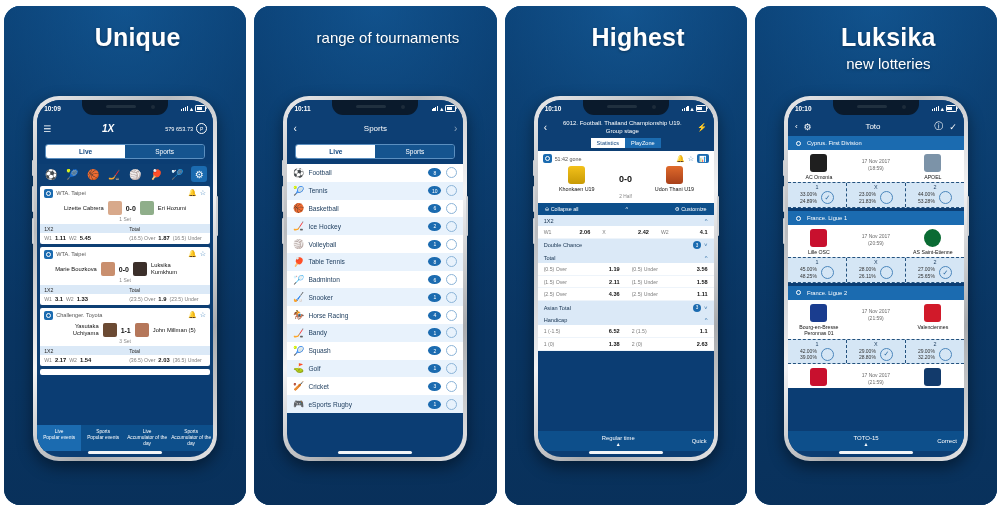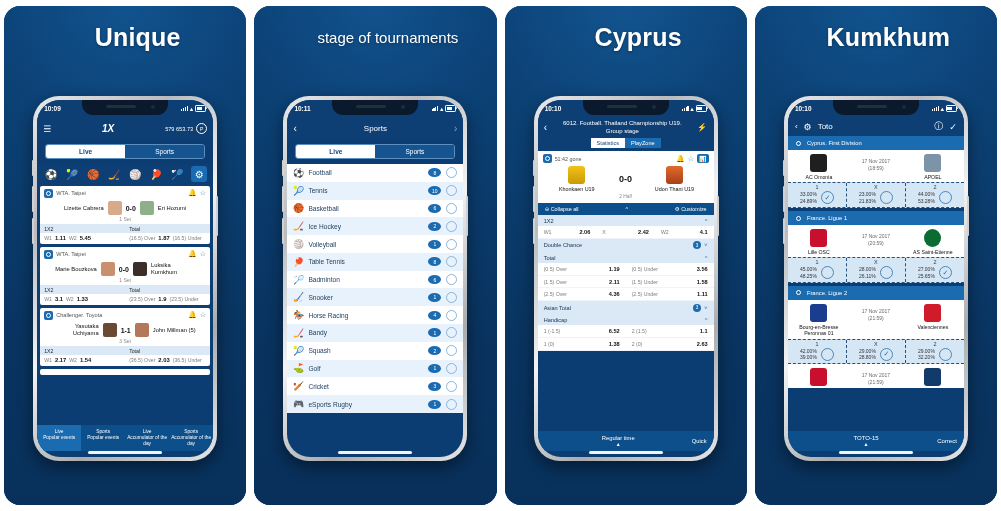--- a/index.html
+++ b/index.html
@@ -142,21 +142,21 @@
   .mkt .mh .chev{color:#2f6ea5;font-size:6px;}
   .mkt .mh .badge{width:8px;height:8px;border-radius:50%;background:#1b6bb0;color:#fff;font-size:4.6px;display:inline-flex;align-items:center;justify-content:center;margin-right:3px;}
   .mrow{display:flex;font-size:5.2px;color:#7d7d7d;padding:2.8px 0;border-bottom:1px solid #eef4fa;}
   .mrow div{flex:1;display:flex;justify-content:space-between;padding:0 6px;}
   .mrow b{color:#111;font-size:5.6px;}
   .mfoot{position:absolute;left:0;right:0;bottom:6px;background:#0d4f8b;color:#fff;
      display:flex;align-items:center;justify-content:space-between;padding:4px 7px;font-size:5.8px;}
 
   
   .totohdr{background:#0d3f74;color:#fff;display:flex;align-items:center;gap:6px;padding:3px 7px;font-size:8px;}
-  .totohdr .t{flex:1;}
+  .totohdr .t{flex:1;text-align:center;}
   .lg-hdr{background:#1b6bb0;color:#fff;font-size:5.8px;padding:2.6px 6px;display:flex;align-items:center;gap:4px;}
   .tmatch{background:#fff;display:flex;align-items:flex-start;justify-content:space-between;padding:4px 6px 2px;}
   .tmatch .side{width:50px;text-align:center;}
   .tmatch .crest{width:17px;height:18px;margin:0 auto 2px;border-radius:3px;}
   .tmatch .nm{font-size:5.2px;color:#111;line-height:1.2;}
   .tmatch .mid{text-align:center;font-size:5px;color:#6b6b6b;line-height:1.3;padding-top:4px;}
   .picks{display:flex;background:#d5e6f5;border-top:1px dashed #24527e;border-bottom:1px dashed #24527e;}
   .picks .col{flex:1;border-right:1px dashed #24527e;text-align:center;padding:1px 0 2.5px;}
   .picks .col:last-child{border-right:none;}
   .picks .hd{font-size:5.4px;color:#1b3b5c;}
@@ -356,21 +356,21 @@
         <div class="homebar"></div>
       </div>
     </div>
   </div>
 
   <div class="panel">
     <div class="bg p2"></div>
     <div class="bgimg tex-player"></div>
     <div class="scrim"></div>
     <div class="headline">
-      <div class="h2">stage of tournaments</div>
+      <div class="h2">range of tournaments</div>
     </div>
 
     <div class="phone">
       <div class="sidebtn" style="left:-1px;top:64px;height:16px;"></div>
       <div class="sidebtn" style="left:-1px;top:90px;height:26px;"></div>
       <div class="sidebtn" style="left:-1px;top:122px;height:26px;"></div>
       <div class="sidebtn" style="right:-1px;top:100px;height:40px;"></div>
       <div class="screen">
         <div class="notch"></div>
 
@@ -490,21 +490,21 @@
         <div class="homebar"></div>
       </div>
     </div>
   </div>
 
   <div class="panel">
     <div class="bg p3"></div>
     <div class="bgimg tex-face"></div>
     <div class="scrim"></div>
     <div class="headline">
-      <div class="h1">Cyprus</div>
+      <div class="h1">Highest</div>
     </div>
 
     <div class="phone">
       <div class="sidebtn" style="left:-1px;top:64px;height:16px;"></div>
       <div class="sidebtn" style="left:-1px;top:90px;height:26px;"></div>
       <div class="sidebtn" style="left:-1px;top:122px;height:26px;"></div>
       <div class="sidebtn" style="right:-1px;top:100px;height:40px;"></div>
       <div class="screen">
         <div class="notch"></div>
 
@@ -665,21 +665,22 @@
         <div class="homebar"></div>
       </div>
     </div>
   </div>
 
   <div class="panel">
     <div class="bg p4"></div>
     <div class="bgimg tex-basket"></div>
     <div class="scrim"></div>
     <div class="headline">
-      <div class="h1">Kumkhum</div>
+      <div class="h1">Luksika</div>
+      <div class="h2">new lotteries</div>
     </div>
 
     <div class="phone">
       <div class="sidebtn" style="left:-1px;top:64px;height:16px;"></div>
       <div class="sidebtn" style="left:-1px;top:90px;height:26px;"></div>
       <div class="sidebtn" style="left:-1px;top:122px;height:26px;"></div>
       <div class="sidebtn" style="right:-1px;top:100px;height:40px;"></div>
       <div class="screen">
         <div class="notch"></div>
 

